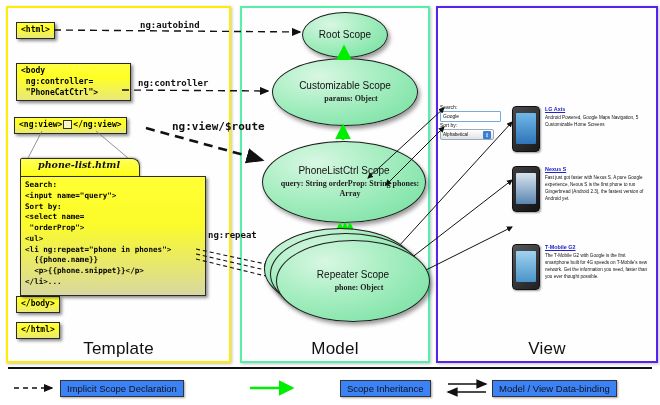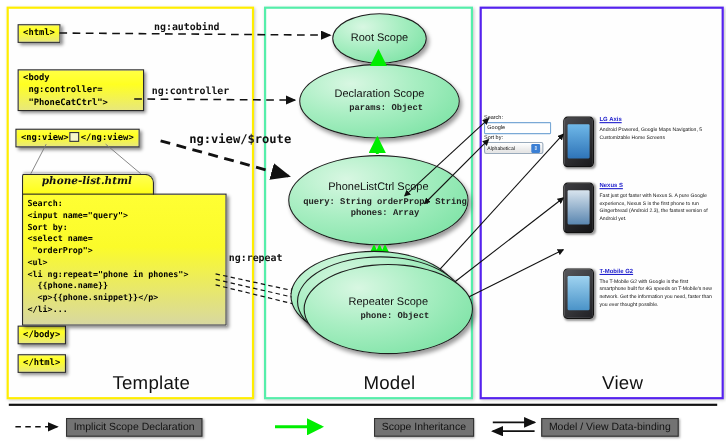--- a/index.html
+++ b/index.html
@@ -5,21 +5,21 @@
   html,body{margin:0;padding:0;background:#ffffff;}
   body{font-family:"Liberation Sans",sans-serif;}
   #stage{position:relative;width:660px;height:405px;overflow:hidden;background:#fff;}
 
   
   .col{position:absolute;background:#fefefe;box-shadow:1px 1px 3px rgba(0,0,0,.25);}
   #col-template{left:6px;top:6px;width:221px;height:353px;border:2px solid #ffee00;}
   #col-model{left:240px;top:6px;width:186px;height:353px;border:2px solid #55eeaa;}
   #col-view{left:436px;top:6px;width:218px;height:353px;border:2px solid #5522ee;}
   .col-label{position:absolute;bottom:2px;width:100%;text-align:center;
-             font-size:17px;color:#111;letter-spacing:.2px;padding-left:19px;}
+             font-size:17px;color:#111;letter-spacing:.2px;}
 
   
   .ybox{position:absolute;background:linear-gradient(180deg,#ffff44 0%,#ffff22 35%,#e8e87a 100%);
         border:1px solid #2a2a2a;box-shadow:2px 2px 3px rgba(0,0,0,.45);
         font-family:"DejaVu Sans Mono",monospace;font-weight:bold;font-size:8px;
         color:#000;padding:2px 4px;line-height:1.35;white-space:pre;}
   #b-html{left:16px;top:22px;}
   #b-body{left:16px;top:63px;width:105px;}
   #b-ngview{left:14px;top:117px;}
   #b-bodyclose{left:16px;top:296px;}
@@ -43,21 +43,21 @@
              font-family:"DejaVu Sans Mono",monospace;font-weight:bold;font-size:7.6px;
              line-height:1.42;color:#000;padding:3px 4px;white-space:pre;overflow:hidden;}
 
   
   .scope{position:absolute;border-radius:50%;border:1.6px solid #1d1d1d;
          background:radial-gradient(ellipse at 32% 26%,#d8f7e2 0%,#a8eec2 42%,#6fdf9c 100%);
          box-shadow:2px 3px 4px rgba(0,0,0,.4);
          display:flex;flex-direction:column;align-items:center;justify-content:center;
          text-align:center;color:#111;}
   .scope .sname{font-size:10px;line-height:1.15;}
-  .scope .sprop{font-family:Liberation Mono, monospace;font-weight:bold;
+  .scope .sprop{font-family:Liberation Serif, serif;font-weight:bold;
                 font-size:8px;line-height:1.25;margin-top:3px;color:#222;margin-left:12px;}
   #s-root{left:302px;top:12px;width:84px;height:44px;}
   #s-catctrl{left:272px;top:58px;width:144px;height:66px;}
   #s-listctrl{left:262px;top:141px;width:162px;height:80px;}
   #s-rep-b{left:264px;top:228px;width:150px;height:80px;z-index:1;}
   #s-rep-m{left:270px;top:233px;width:150px;height:80px;z-index:2;}
   #s-rep-f{left:276px;top:240px;width:152px;height:80px;z-index:3;}
 
   
   #view-inner{position:absolute;left:438px;top:8px;width:214px;height:344px;}
@@ -77,21 +77,21 @@
   .phone-row{position:absolute;left:74px;width:140px;}
   .phone-pic{position:absolute;left:0;top:0;width:26px;height:44px;border-radius:4px;
              border:1px solid #111;box-shadow:1px 1px 2px rgba(0,0,0,.4);overflow:hidden;}
   .phone-screen{position:absolute;left:3px;top:6px;right:3px;bottom:7px;border-radius:1px;}
   .phone-txt{position:absolute;left:33px;top:0;width:106px;}
   .phone-name{font-size:5.4px;color:#2020cc;text-decoration:underline;font-weight:bold;}
   .phone-snip{font-size:4.6px;color:#111;line-height:1.5;margin-top:3px;}
 
   
   #legend-rule{position:absolute;left:8px;top:367px;width:644px;height:2px;background:#111;}
-  .lg-box{position:absolute;border:1px solid #333;background:#737373;
+  .lg-box{position:absolute;border:1px solid #333;background:#3b82f6;
           box-shadow:1px 1px 2px rgba(0,0,0,.35);font-size:9.5px;color:#111;
           padding:2px 6px;white-space:nowrap;}
   #lg1{left:60px;top:380px;} #lg2{left:300px;top:380px;margin-left:40px;} #lg3{left:492px;top:380px;}
 
   
   #svg{position:absolute;left:0;top:0;width:660px;height:405px;pointer-events:none;}
   .conn-label{position:absolute;font-family:"DejaVu Sans Mono",monospace;
               font-weight:bold;font-size:9px;color:#111;text-align:center;}
   #l-autobind{left:140px;top:20px;}
   #l-controller{left:138px;top:78px;}
@@ -134,21 +134,21 @@
   {{phone.name}}
   &lt;p&gt;{{phone.snippet}}&lt;/p&gt;
 &lt;/li&gt;...</div>
   </div>
 
   <div class="scope" id="s-root">
     <div class="sname">Root
 Scope</div>
   </div>
   <div class="scope" id="s-catctrl">
-    <div class="sname">Declaration
+    <div class="sname">Customizable
 Scope</div>
     <div class="sprop">params: Object</div>
   </div>
   <div class="scope" id="s-listctrl">
     <div class="sname">PhoneListCtrl
 Scope</div>
     <div class="sprop">query: String
 orderProp: String
 phones: Array</div>
   </div>

